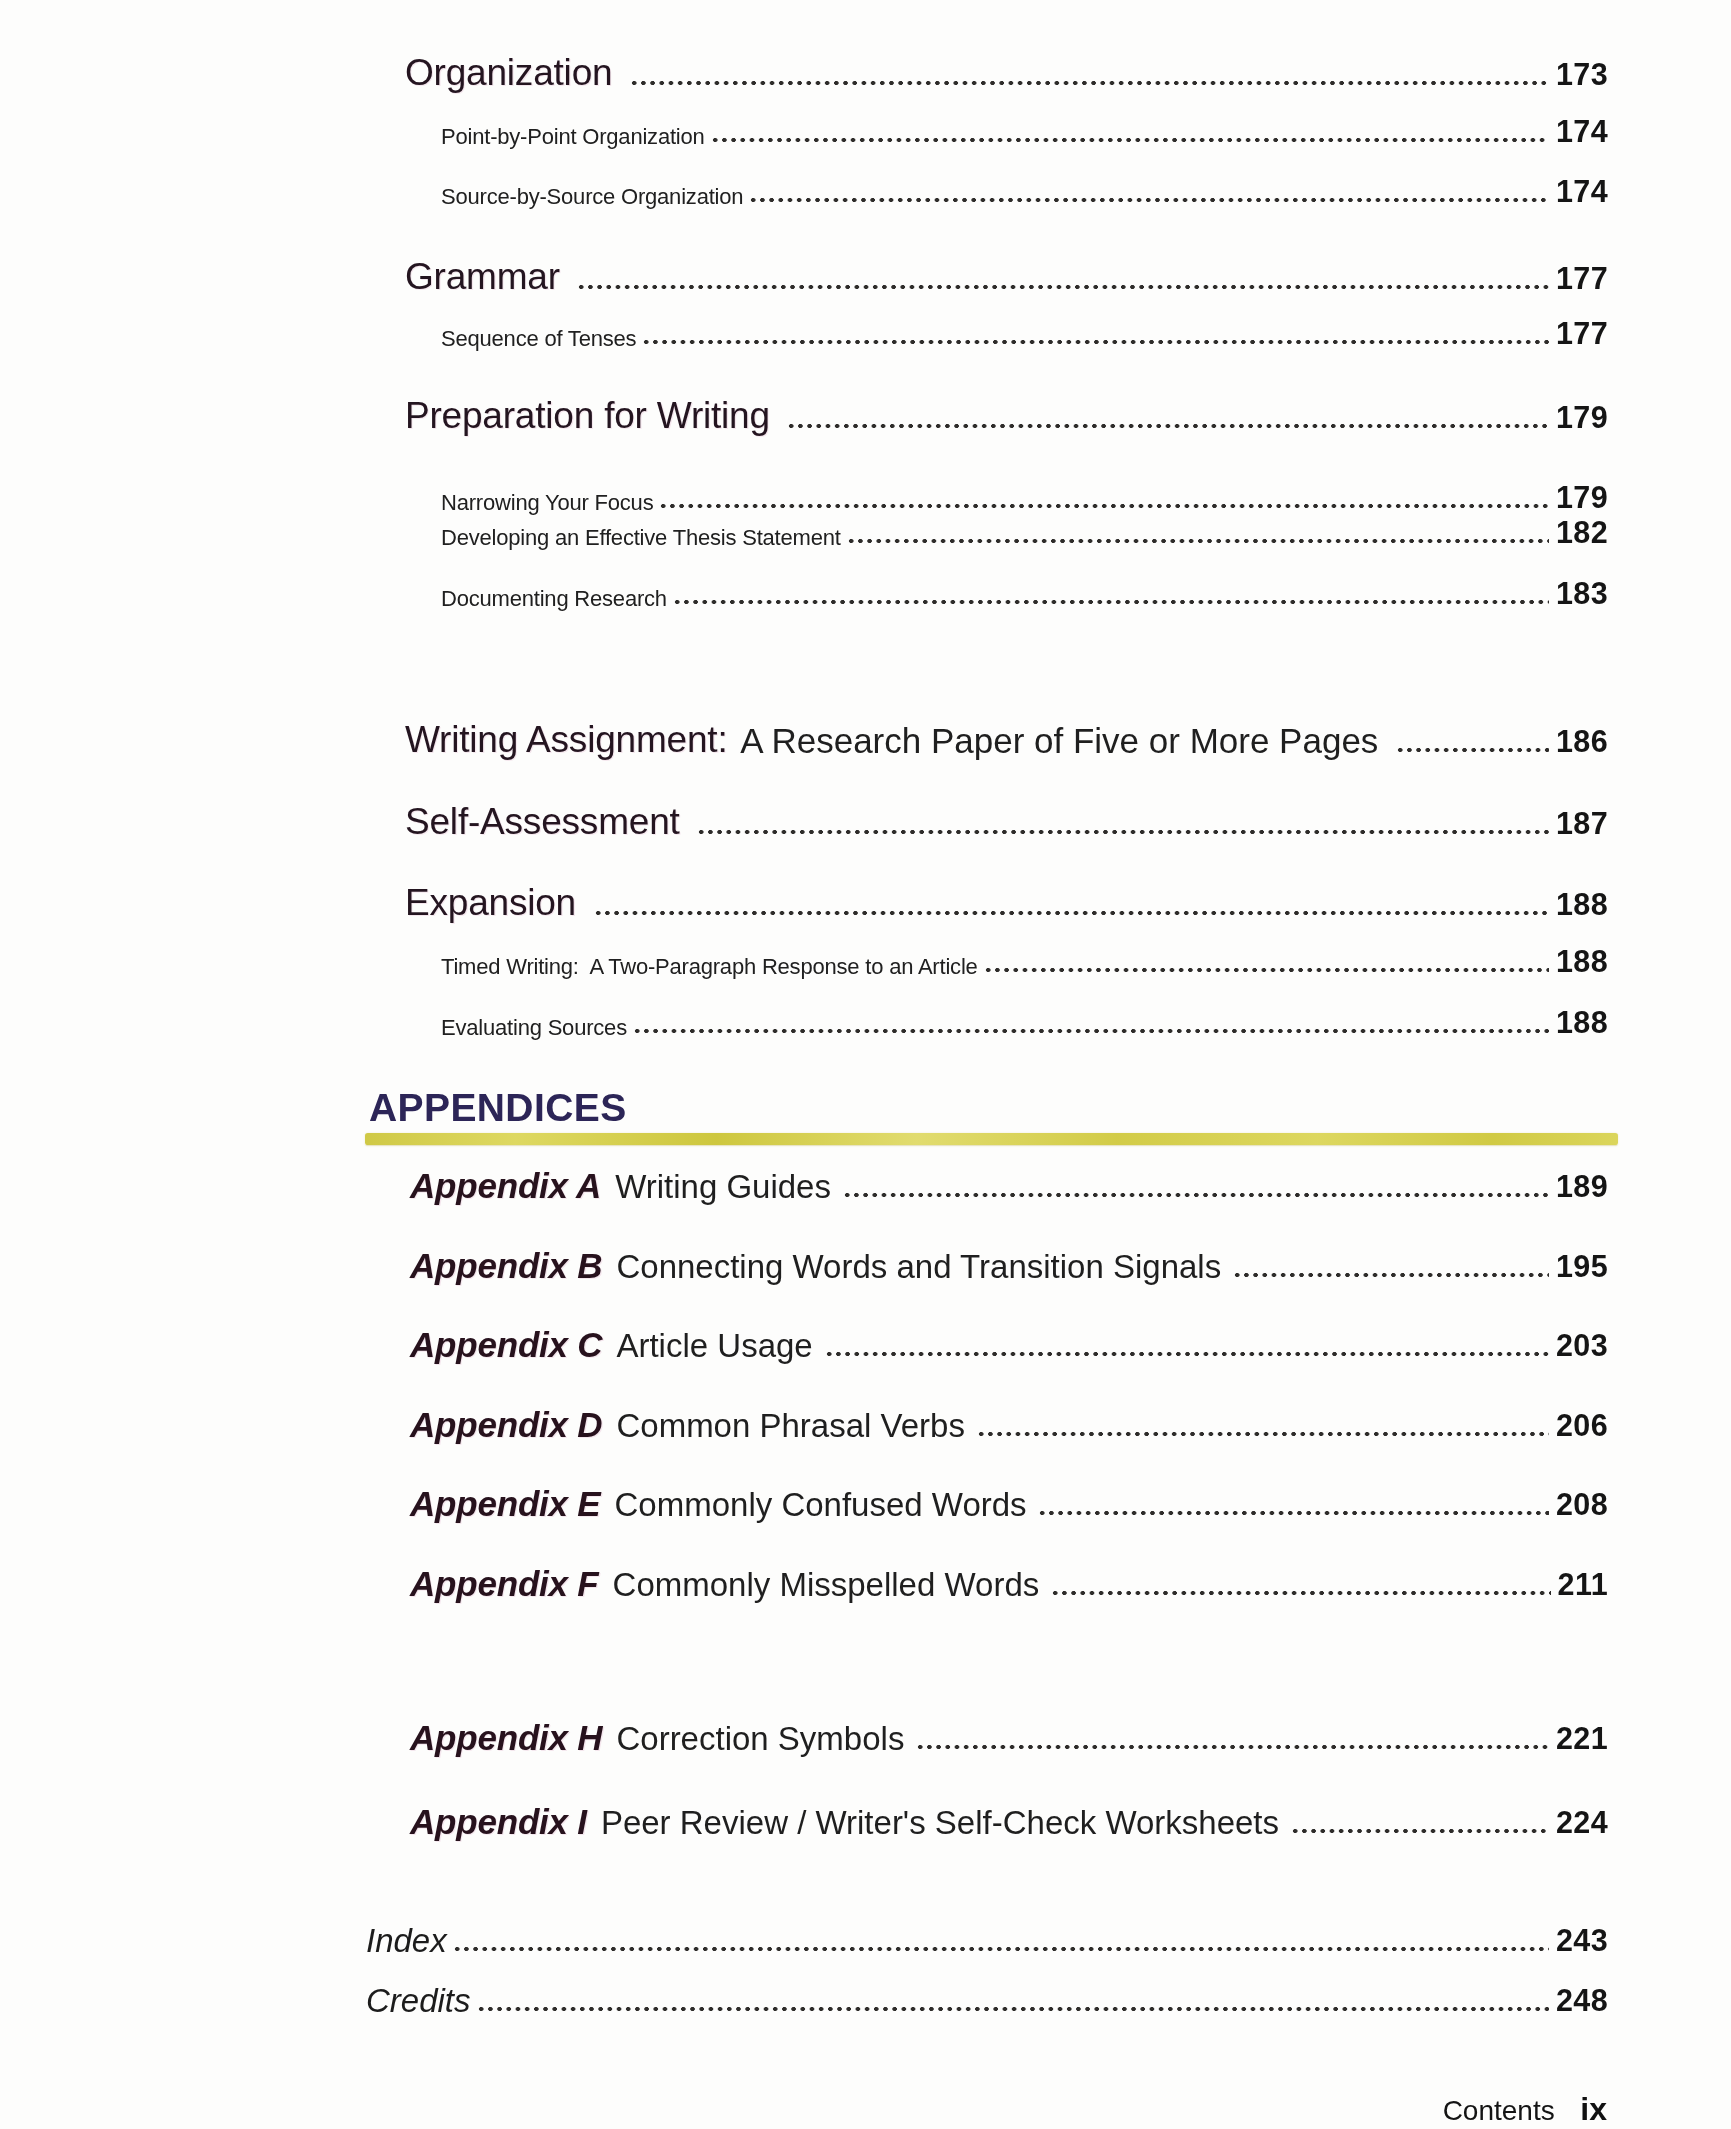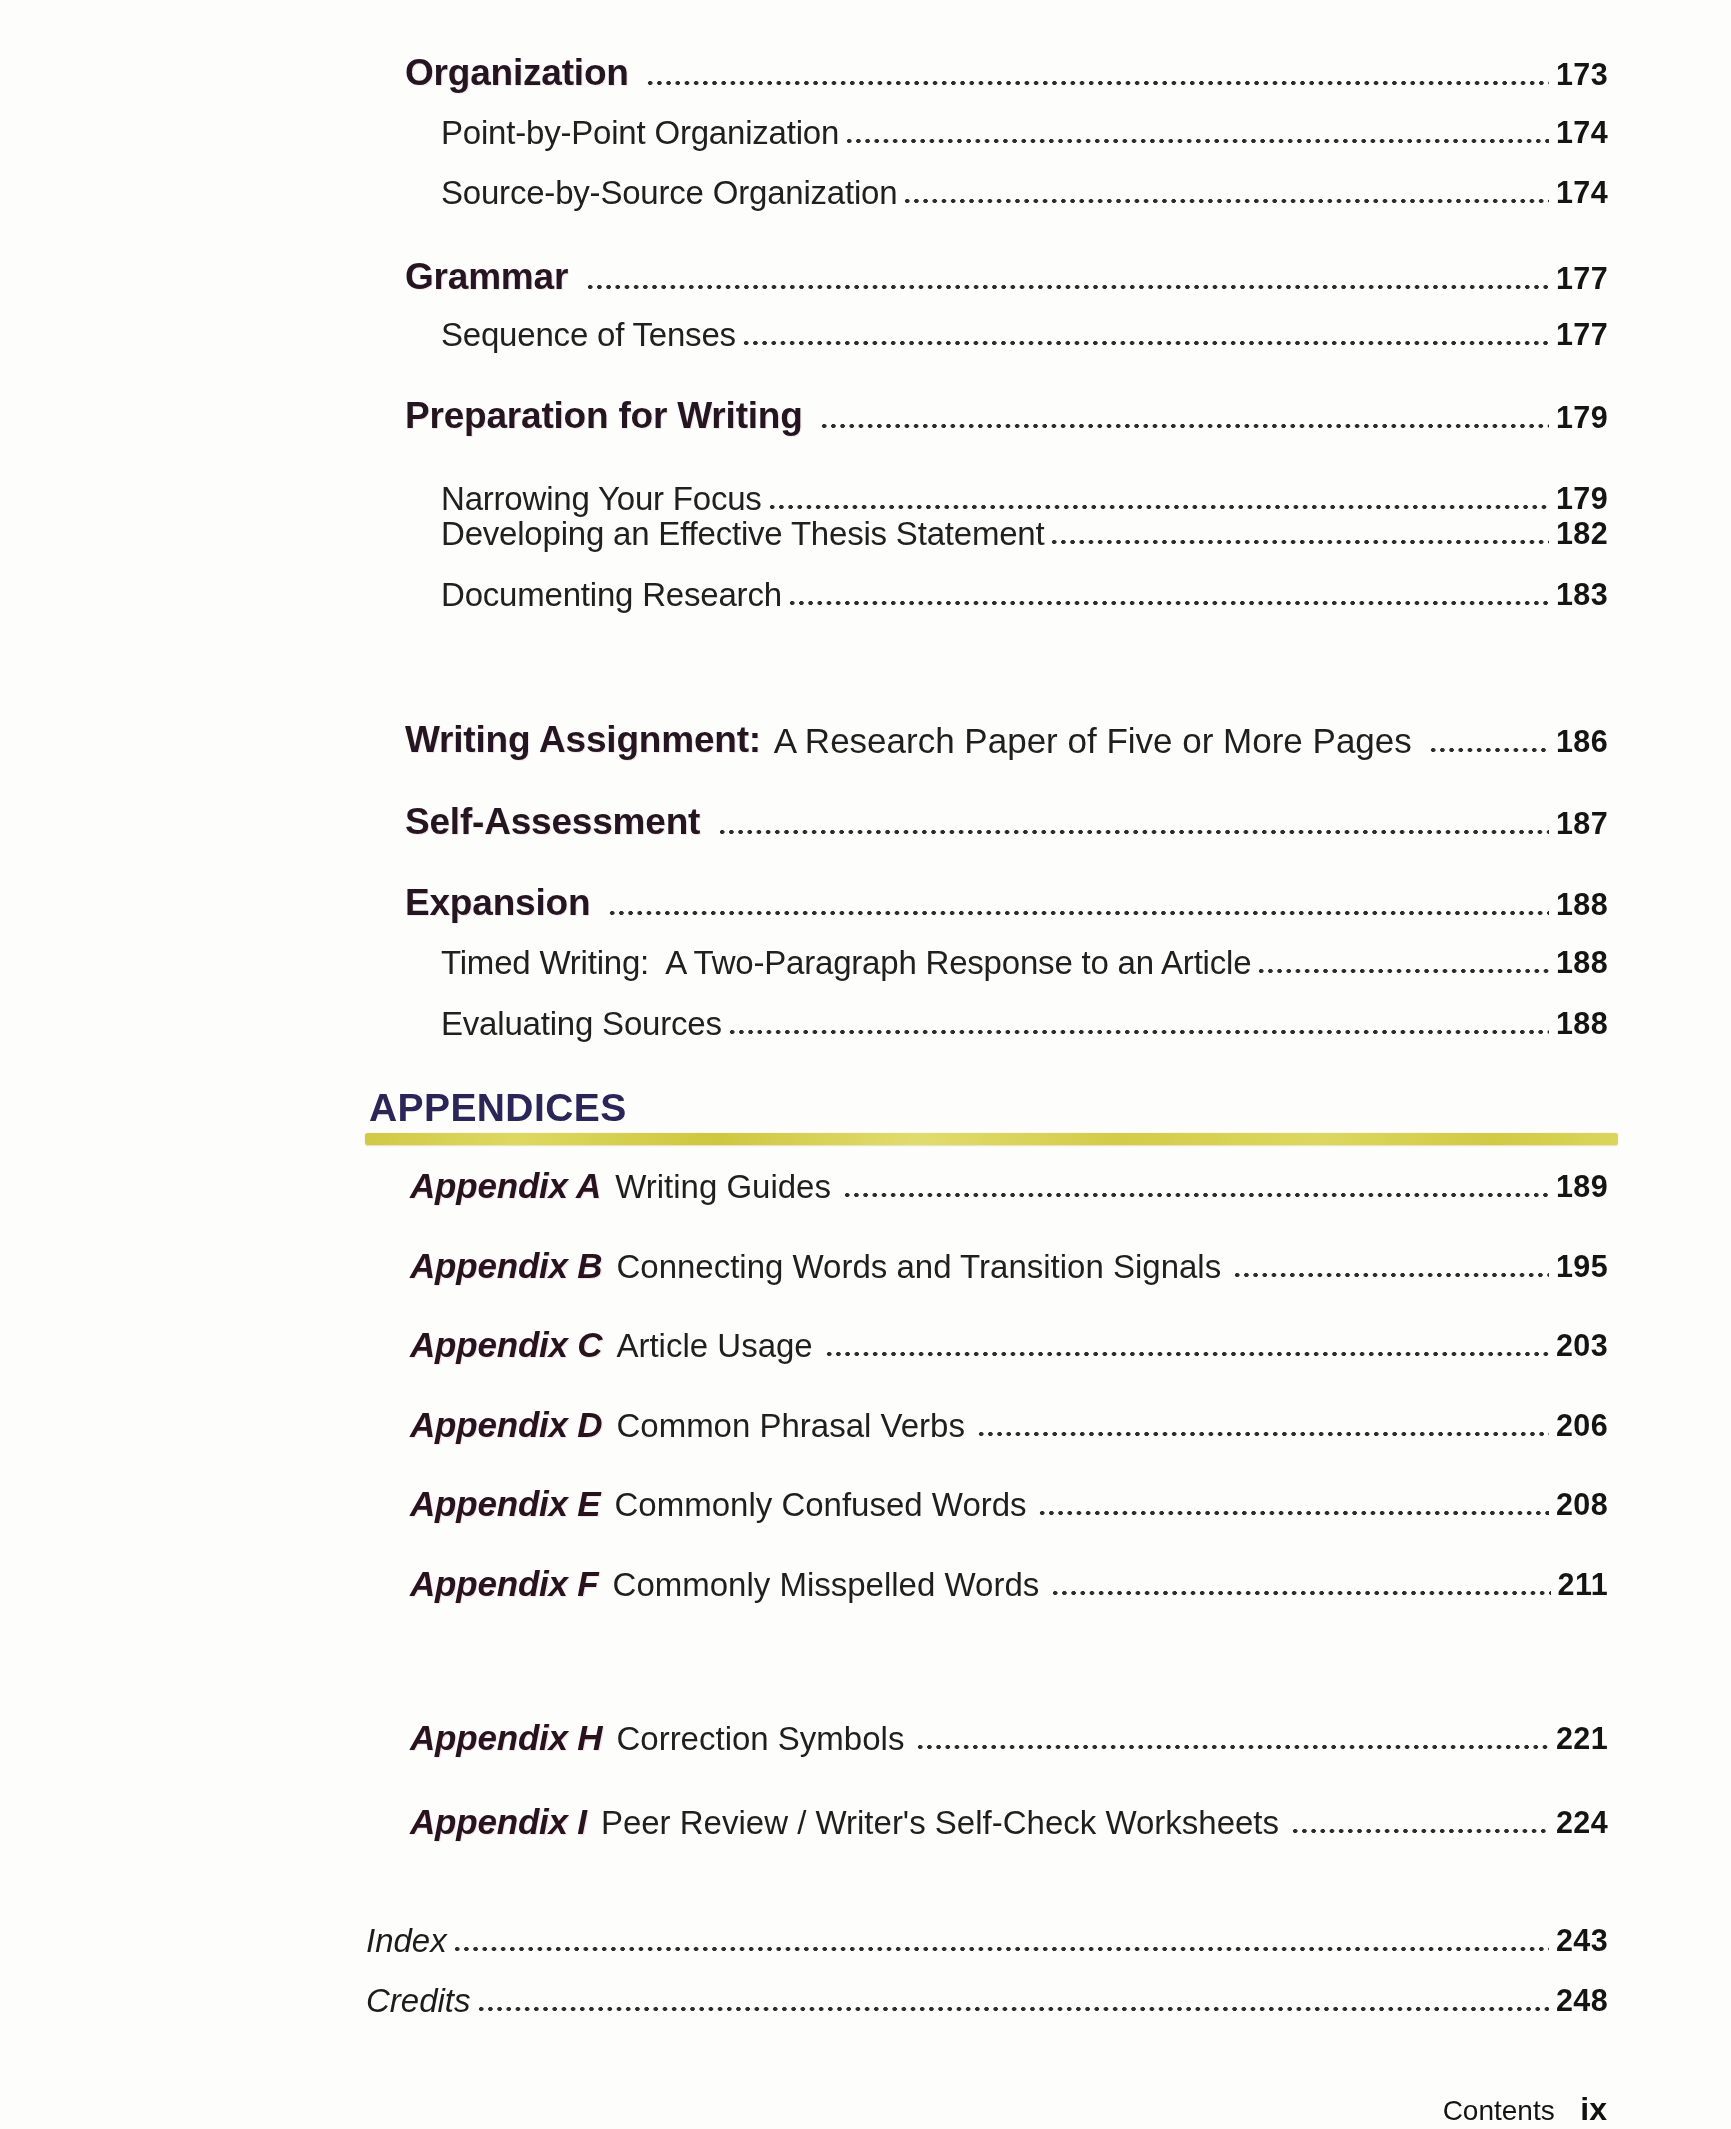--- a/index.html
+++ b/index.html
@@ -23,30 +23,30 @@
     white-space: pre;
   }
   .row.main { left: 405px; }
   .row.sub  { left: 441px; }
   .row.app  { left: 410px; }
   .row.idx  { left: 366px; }
 
   .lbl, .lbl2, .pg { line-height: 1; display: inline-block; }
 
   .main > .lbl {
-    font-size: 37px; font-weight: 700; color: #241520;
+    font-size: 37px; font-weight: 400; color: #241520;
     letter-spacing: -0.2px;
     text-shadow: 1.1px 1.1px 0 rgba(170, 30, 110, 0.10);
   }
   .main > .lbl2 {
     font-size: 35px; font-weight: 400; color: #1f1f1f;
     margin-left: 12.8px;
   }
   .sub > .lbl {
-    font-size: 33px; font-weight: 400; color: #202020;
+    font-size: 22px; font-weight: 400; color: #202020;
     letter-spacing: -0.2px;
   }
   .app > .lbl {
     font-size: 35px; font-weight: 700; font-style: italic; color: #27121d;
     letter-spacing: -0.2px;
     text-shadow: 1.1px 1.1px 0 rgba(170, 30, 110, 0.10);
   }
   .app > .lbl2 {
     font-size: 33px; font-weight: 400; color: #1f1f1f;
     margin-left: 14px;

